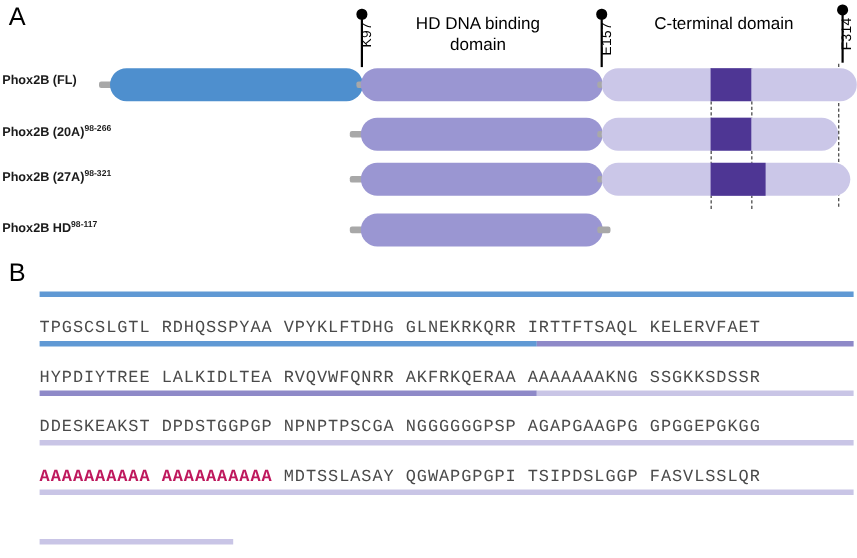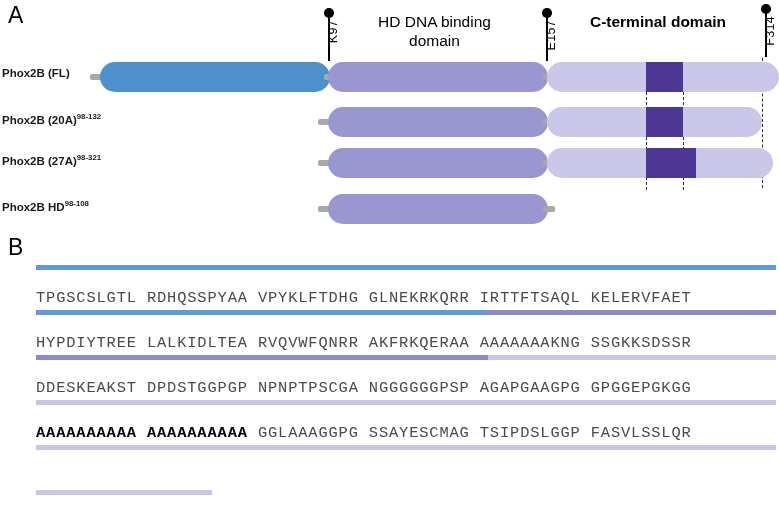--- a/index.html
+++ b/index.html
@@ -35,21 +35,21 @@
 
   .domain-title {
     position: absolute;
     text-align: center;
     font-size: 15.5px;
     color: #000;
     line-height: 19px;
   }
   #title-nterm  { left: 120px; top: 12px; width: 200px; }
   #title-hd     { left: 352px; top: 12px; width: 165px; }
-  #title-cterm  { left: 568px; top: 12px; width: 180px; font-weight: bold; }
+  #title-cterm  { left: 568px; top: 12px; width: 180px; }
 
   
   .marker { position: absolute; }
   .marker .stem {
     position: absolute;
     left: 4px; top: 9px;
     width: 1.6px; height: 46px;
     background: #000;
   }
   .marker .head {
@@ -139,21 +139,21 @@
   .seq-text {
     position: absolute;
     left: 0; top: 0;
     font-family: "Liberation Mono", monospace;
     font-size: 15.4px;
     letter-spacing: 0.85px;
     color: #4a4a4a;
     white-space: pre;
   }
   .seq-text .ala {
-    color: #000000;
+    color: #be185d;
     font-weight: bold;
     font-family: Liberation Mono, monospace;
   }
   .seq-underline {
     position: absolute;
     top: 21px;
     height: 4.6px;
   }
   .u-blue   { background: #6099d4; }
   .u-purple { background: #8e89c8; }
@@ -204,21 +204,21 @@
     <div class="seg cap nterm" style="left:100px; width:230px;"></div>
     <div class="stub" style="left:324px; width:12px;"></div>
     <div class="seg cap hd" style="left:328px; width:220px;"></div>
     <div class="stub" style="left:543px; width:12px;"></div>
     <div class="seg cap cterm" style="left:547px; width:232px;"></div>
     <div class="seg poly" style="left:646px; width:37px;"></div>
   </div>
 
   <div class="row" id="row-20a">
     <div class="row-label">
-      <span>Phox2B (20A)</span><sup>98-132</sup>
+      <span>Phox2B (20A)</span><sup>98-266</sup>
     </div>
     <div class="stub" style="left:318px; width:12px;"></div>
     <div class="seg cap hd" style="left:328px; width:220px;"></div>
     <div class="stub" style="left:543px; width:12px;"></div>
     <div class="seg cap cterm" style="left:547px; width:215px;"></div>
     <div class="seg poly" style="left:646px; width:37px;"></div>
   </div>
 
   <div class="row" id="row-27a">
     <div class="row-label">
@@ -226,21 +226,21 @@
     </div>
     <div class="stub" style="left:318px; width:12px;"></div>
     <div class="seg cap hd" style="left:328px; width:220px;"></div>
     <div class="stub" style="left:543px; width:12px;"></div>
     <div class="seg cap cterm" style="left:547px; width:226px;"></div>
     <div class="seg poly" style="left:646px; width:50px;"></div>
   </div>
 
   <div class="row" id="row-hd">
     <div class="row-label">
-      <span>Phox2B HD</span><sup>98-108</sup>
+      <span>Phox2B HD</span><sup>98-117</sup>
     </div>
     <div class="stub" style="left:318px; width:12px;"></div>
     <div class="seg cap hd" style="left:328px; width:220px;"></div>
     <div class="stub" style="left:543px; width:12px;"></div>
   </div>
 
 </div>
 
 <div id="panel-b">
 
@@ -261,21 +261,21 @@
     <div class="seq-underline u-light" style="left:0px; width:740px;"></div>
   </div>
 
   <div class="seq-line" id="seq-line-3">
     <div class="seq-text">HYPDIYTREE LALKIDLTEA RVQVWFQNRR AKFRKQERAA AAAAAAAKNG SSGKKSDSSR</div>
     <div class="seq-underline u-purple" style="left:0px; width:452px;"></div>
     <div class="seq-underline u-light" style="left:452px; width:288px;"></div>
   </div>
 
   <div class="seq-line" id="seq-line-5">
-    <div class="seq-text"><span class="ala">AAAAAAAAAA AAAAAAAAAA</span><span> GGLAAAGGPG SSAYESCMAG TSIPDSLGGP FASVLSSLQR</span></div>
+    <div class="seq-text"><span class="ala">AAAAAAAAAA AAAAAAAAAA</span><span> MDTSSLASAY QGWAPGPGPI TSIPDSLGGP FASVLSSLQR</span></div>
     <div class="seq-underline u-light" style="left:0px; width:740px;"></div>
   </div>
 
   <div class="seq-line" id="seq-line-6">
     <div class="seq-underline u-light" style="left:0px; width:176px;"></div>
   </div>
 
 </div>
 
 </body></html>

